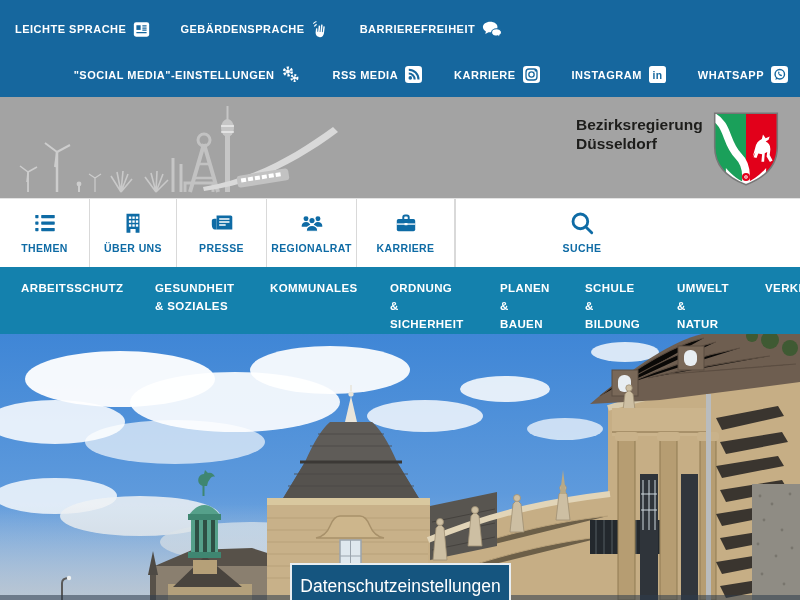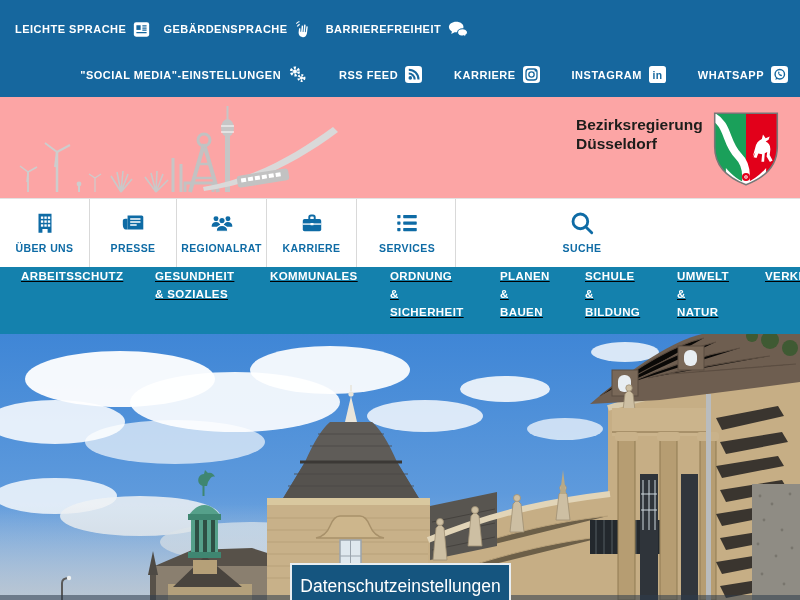--- a/index.html
+++ b/index.html
@@ -7,47 +7,47 @@
     --button_bg:#15557f; --crest_green:#1aa05a; --crest_red:#e2001a;
   }
   *{margin:0;padding:0;box-sizing:border-box;}
   html,body{width:800px;height:600px;overflow:hidden;background:#fff;
     font-family:"Liberation Sans","DejaVu Sans",sans-serif;}
   .page{position:relative;width:800px;height:600px;overflow:hidden;}
 
   
   .topbar{height:97px;background:var(--topbar_bg);color:#fff;}
   .topbar-row{display:flex;align-items:center;}
-  .topbar-row1{height:48px;padding:10px 0 0 15px;gap:13px;}
+  .topbar-row1{height:48px;padding:10px 0 0 15px;gap:30px;}
   .topbar-row2{height:49px;justify-content:flex-end;padding:4px 12px 0 0;gap:32px;}
   .toplink{display:flex;align-items:center;gap:7px;font-size:11px;font-weight:bold;
     letter-spacing:.5px;color:#fff;cursor:pointer;white-space:nowrap;}
   .toplink svg{display:block;}
 
   
-  .header{position:relative;height:102px;background:#fca5a5;border-bottom:1px solid #e3e3e3;}
+  .header{position:relative;height:102px;background:#a3a3a3;border-bottom:1px solid #e3e3e3;}
   .skyline{position:absolute;left:0;bottom:0;}
   .logo{position:absolute;left:576px;top:18px;display:flex;cursor:pointer;}
   .logo-text{font-size:15.5px;font-weight:bold;color:#1d1d1b;line-height:19px;}
   .crest{position:absolute;left:710px;top:14px;}
 
   
   .mainnav{display:grid;grid-template-columns:90px 87px 90px 90px 98px 245px 100px;
     height:68px;background:#fff;}
   .nav-cell{display:flex;flex-direction:column;align-items:center;justify-content:flex-start;
     padding-top:11px;border-right:1px solid #d9d9d9;cursor:pointer;}
   .nav-cell .nav-label{font-size:10.5px;font-weight:bold;letter-spacing:.4px;
     color:var(--nav_blue);margin-top:6px;white-space:nowrap;}
   .nav-cell svg{display:block;}
   .cell-services{align-items:flex-start;border-right:none;padding-left:22px;}
   .cell-services .inner{display:inline-flex;flex-direction:column;align-items:center;}
   .cell-search{border-right:none;border-left:1px solid #d9d9d9;padding-left:8px;}
 
   
-  .subnav{height:67px;background:var(--subnav_bg);display:flex;padding:0 0 0 21px;overflow:hidden;text-decoration:underline;}
+  .subnav{height:67px;background:var(--subnav_bg);display:flex;padding:12px 0 0 21px;overflow:hidden;}
   .subnav-item{color:#fff;font-size:11.5px;font-weight:bold;letter-spacing:.4px;
     line-height:18px;white-space:pre-line;cursor:pointer;flex:0 0 auto;}
   .subnav-item:nth-child(1){width:134px;}
   .subnav-item:nth-child(2){width:115px;}
   .subnav-item:nth-child(3){width:120px;}
   .subnav-item:nth-child(4){width:110px;}
   .subnav-item:nth-child(5){width:85px;}
   .subnav-item:nth-child(6){width:92px;}
   .subnav-item:nth-child(7){width:88px;}
   .subnav-item:nth-child(8){width:auto;}
@@ -107,21 +107,21 @@
               <g fill="none" stroke="#fff">
                 <circle cx="8" cy="7.5" r="4.4" stroke-width="3" stroke-dasharray="2.6 2.1"></circle>
                 <circle cx="8" cy="7.5" r="2" fill="#fff"></circle>
                 <circle cx="15.5" cy="15" r="3.4" stroke-width="2.6" stroke-dasharray="2.1 1.8"></circle>
                 <circle cx="15.5" cy="15" r="1.5" fill="#fff"></circle>
               </g>
             </svg>
           </span>
       </a>
       <a class="toplink">
-        <span>RSS FEED</span>
+        <span>RSS MEDIA</span>
         <span>
             <svg width="17" height="17" viewBox="0 0 18 18">
               <rect width="18" height="18" rx="3.5" fill="#fff"></rect>
               <circle cx="5.6" cy="12.6" r="1.9" fill="#16679e"></circle>
               <g fill="none" stroke="#16679e" stroke-width="2.2">
                 <path d="M4 8a6.2 6.2 0 0 1 6.2 6.2M4 3.9A10.3 10.3 0 0 1 14.3 14.2"></path>
               </g>
             </svg>
           </span>
       </a>
@@ -232,20 +232,33 @@
           <circle cx="31" cy="59" r="0.7" fill="#e2001a"></circle>
         </g>
         <path d="M3 2 H59 V32 C59 50 47 60 31 66 C15 60 3 50 3 32 Z" fill="none" stroke="#777" stroke-width="1.4"></path>
       </svg>
     </div>
   </div>
 
   <div class="mainnav">
     <div class="nav-cell">
       <span>
+          <svg width="26" height="26" viewBox="0 0 24 24" fill="#0e6ba5">
+            <rect x="3" y="4.5" width="3" height="3" rx=".6"></rect>
+            <rect x="8.5" y="4.5" width="12.5" height="3" rx=".6"></rect>
+            <rect x="3" y="10.5" width="3" height="3" rx=".6"></rect>
+            <rect x="8.5" y="10.5" width="12.5" height="3" rx=".6"></rect>
+            <rect x="3" y="16.5" width="3" height="3" rx=".6"></rect>
+            <rect x="8.5" y="16.5" width="12.5" height="3" rx=".6"></rect>
+          </svg>
+        </span>
+      <span class="nav-label">THEMEN</span>
+    </div>
+    <div class="nav-cell">
+      <span>
           <svg width="26" height="26" viewBox="0 0 24 24">
             <path fill="#0e6ba5" d="M6 21V3.5h12V21h-3.6v-3.4h-4.8V21z"></path>
             <g fill="#fff">
               <rect x="8.2" y="6" width="2.2" height="2.2"></rect>
               <rect x="11.4" y="6" width="2.2" height="2.2"></rect>
               <rect x="14.6" y="6" width="2.2" height="2.2"></rect>
               <rect x="8.2" y="9.6" width="2.2" height="2.2"></rect>
               <rect x="11.4" y="9.6" width="2.2" height="2.2"></rect>
               <rect x="14.6" y="9.6" width="2.2" height="2.2"></rect>
               <rect x="8.2" y="13.2" width="2.2" height="2.2"></rect>
@@ -287,35 +300,20 @@
     <div class="nav-cell">
       <span>
           <svg width="26" height="26" viewBox="0 0 24 24">
             <path d="M9.5 8.3V6.6c0-.9.7-1.6 1.6-1.6h1.8c.9 0 1.6.7 1.6 1.6v1.7" fill="none" stroke="#0e6ba5" stroke-width="1.8"></path>
             <rect x="3.5" y="8.3" width="17" height="11.2" rx="1.6" fill="#0e6ba5"></rect>
             <path d="M3.5 13h17" stroke="#fff" stroke-width="1.2"></path>
             <rect x="10.6" y="12" width="2.8" height="2" rx=".5" fill="#fff"></rect>
           </svg>
         </span>
       <span class="nav-label">KARRIERE</span>
-    </div>
-    <div class="nav-cell cell-services">
-      <span class="inner">
-        <span>
-            <svg width="26" height="26" viewBox="0 0 24 24" fill="#0e6ba5">
-              <rect x="3" y="4.5" width="3" height="3" rx=".6"></rect>
-              <rect x="8.5" y="4.5" width="12.5" height="3" rx=".6"></rect>
-              <rect x="3" y="10.5" width="3" height="3" rx=".6"></rect>
-              <rect x="8.5" y="10.5" width="12.5" height="3" rx=".6"></rect>
-              <rect x="3" y="16.5" width="3" height="3" rx=".6"></rect>
-              <rect x="8.5" y="16.5" width="12.5" height="3" rx=".6"></rect>
-            </svg>
-          </span>
-        <span class="nav-label">SERVICES</span>
-      </span>
     </div>
     <div class="nav-cell cell-search">
       <span>
           <svg width="26" height="26" viewBox="0 0 24 24" fill="none" stroke="#0e6ba5" stroke-width="2.6">
             <circle cx="10.5" cy="10.5" r="6.8"></circle>
             <path d="M15.6 15.6 21 21" stroke-linecap="round"></path>
           </svg>
         </span>
       <span class="nav-label">SUCHE</span>
     </div>

